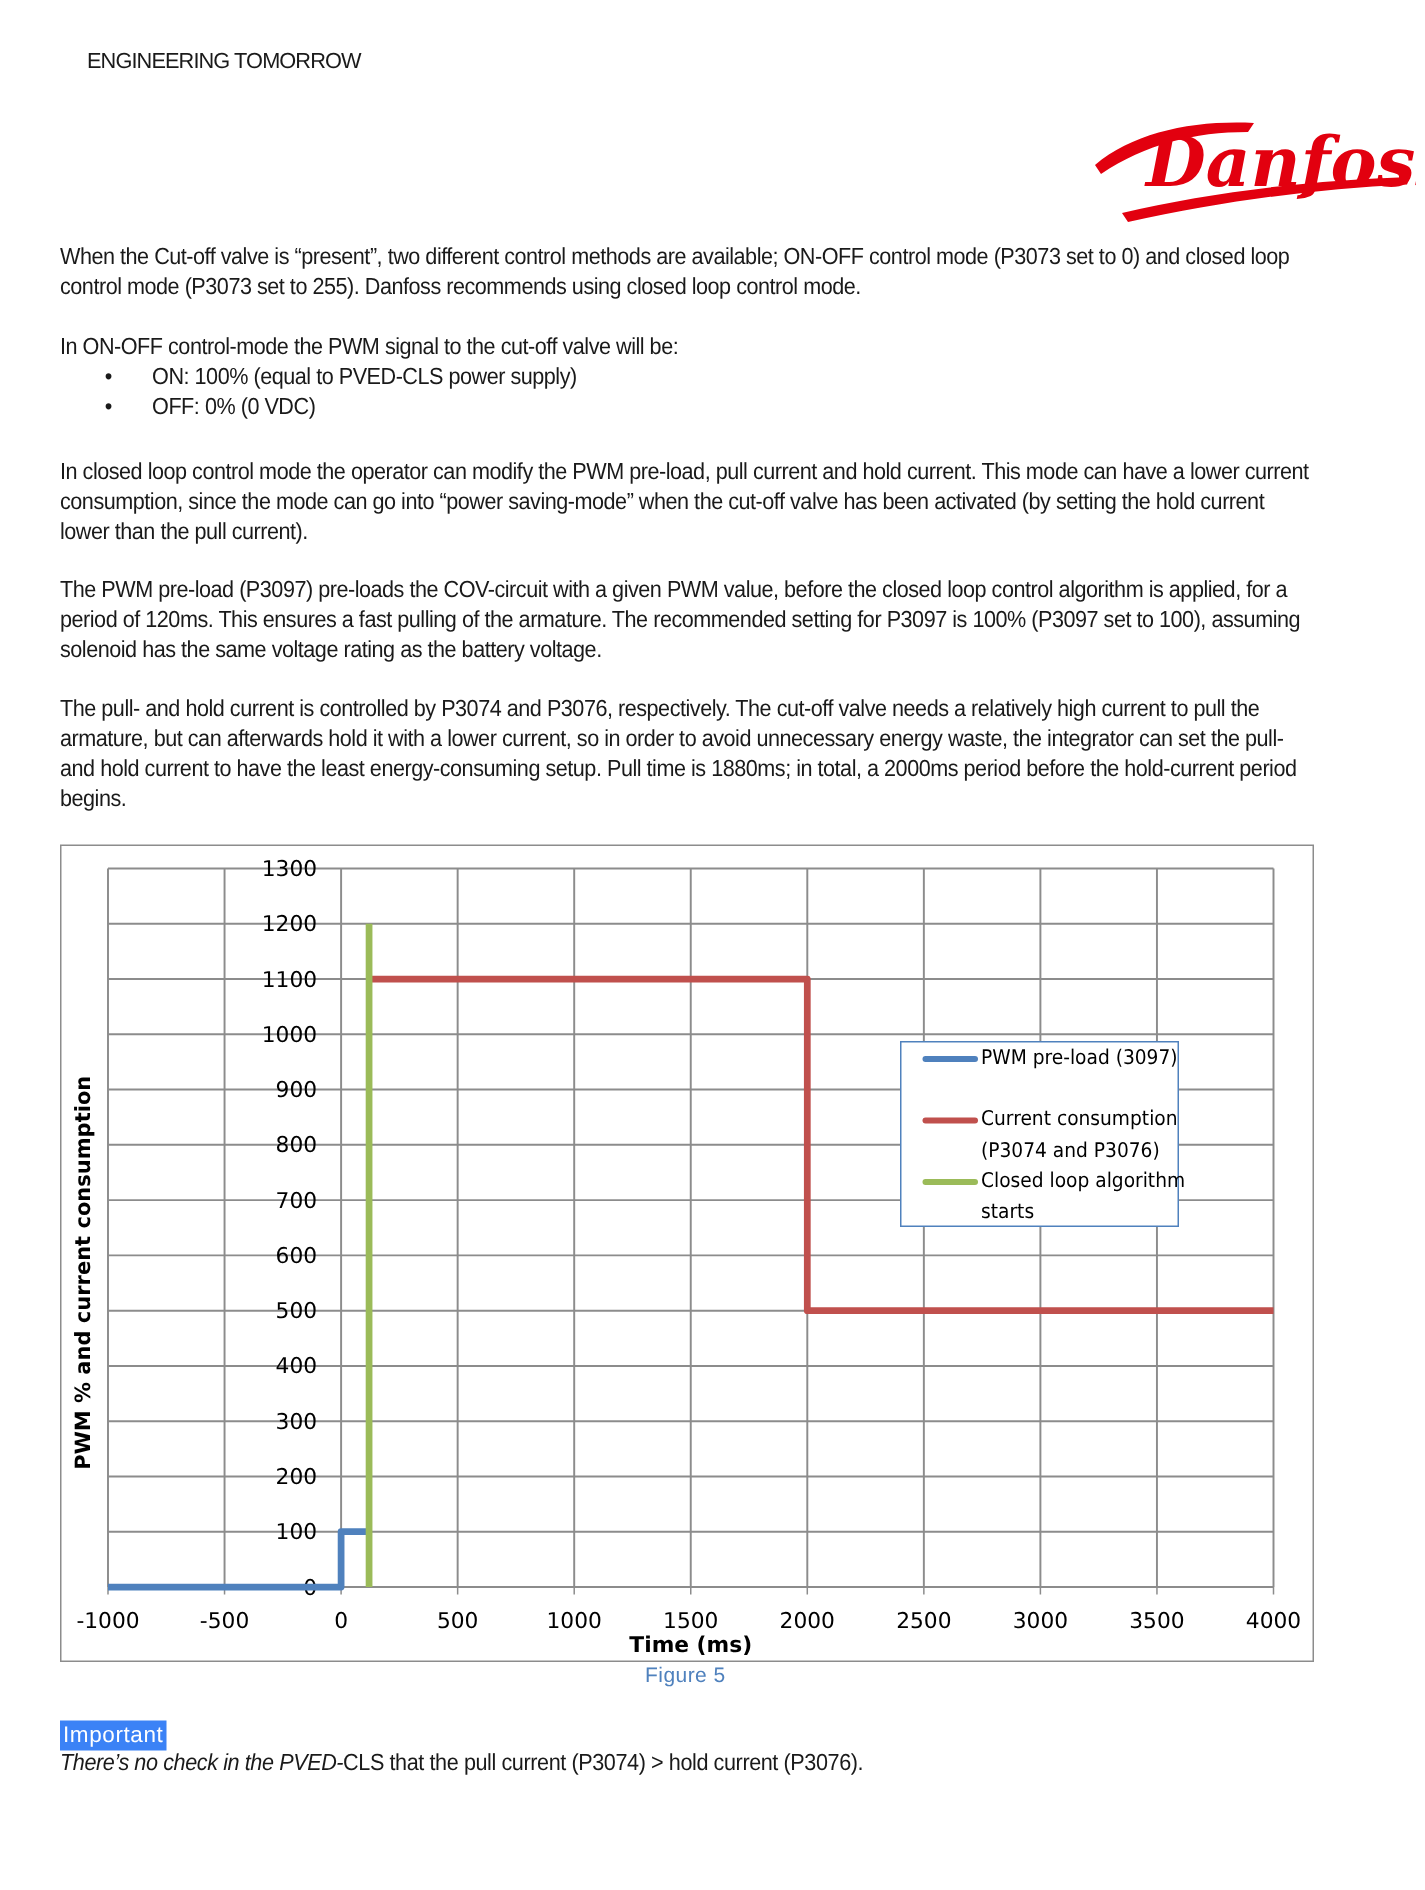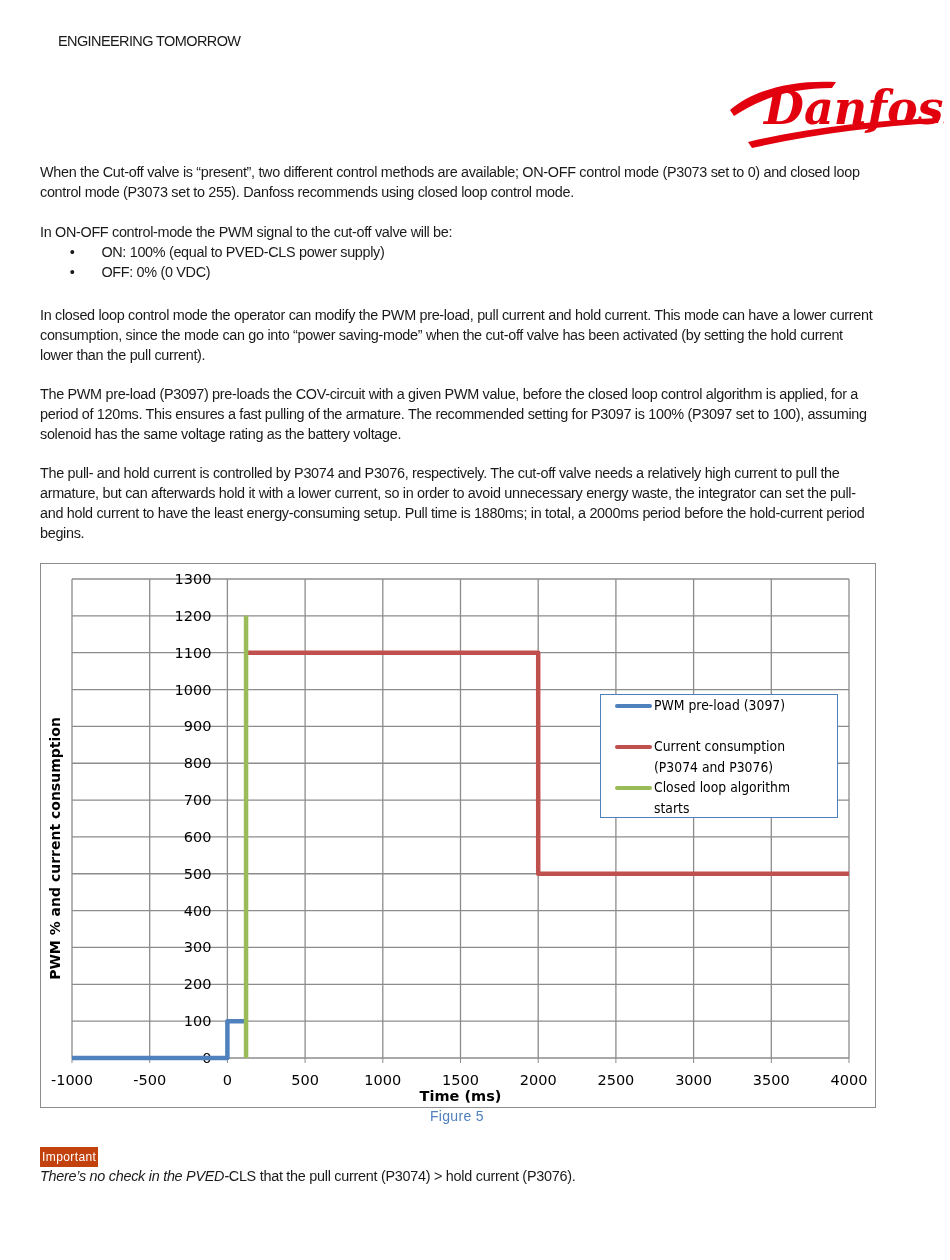--- a/index.html
+++ b/index.html
@@ -17,26 +17,26 @@
     .bullets li { position: relative; padding-left: 66px; }
     .bullets li .dot { position: absolute; left: 32px; top: 0; }
     .p3 { top: 305px; width: 900px; }
     .p4 { top: 384px; width: 900px; }
     .p5 { top: 463px; width: 900px; }
     .chart-frame { position: absolute; left: 40px; top: 563px; width: 836px; height: 545px;
       border: 1px solid #8c8c8c; box-sizing: border-box; }
     svg.chart { position: absolute; left: 0; top: 0; }
     .caption { position: absolute; left: 430px; top: 1108px; font-size: 14px; color: #4f81bd;
       letter-spacing: 0.3px; }
-    .important-label { position: absolute; left: 40px; top: 1147px; background: #c2410c; color: #fff;
-      font-size: 12px; padding: 0 2px; line-height: 20px; letter-spacing: 0.4px; }
+    .important-label { position: absolute; left: 40px; top: 1147px; background: #3b82f6; color: #fff;
+      font-size: 15px; padding: 0 2px; line-height: 20px; letter-spacing: 0.4px; }
     .important-text { position: absolute; left: 40px; top: 1166px; font-size: 15.5px; line-height: 20px;
       letter-spacing: -0.3px; transform: scaleX(0.93); transform-origin: left top; width: 700px; }
     .important-text em { font-style: italic; }
-    .legend-box { position: absolute; left: 600px; top: 694px; width: 238px; height: 124px;
+    .legend-box { position: absolute; left: 600px; top: 694px; width: 186px; height: 124px;
       border: 1px solid #4f81bd; background: #fff; box-sizing: border-box;
       font-family: "DejaVu Sans", sans-serif; font-size: 13.5px; color: #000; }
     .legend-item { position: absolute; left: 0; width: 222px; }
     .legend-swatch { position: absolute; left: 14px; width: 37px; height: 4px; border-radius: 2px; }
     .legend-text { position: absolute; left: 53px; line-height: 21px; white-space: nowrap;
       transform: scaleX(0.92); transform-origin: left top; }
   </style>
 </head>
 <body>
 

